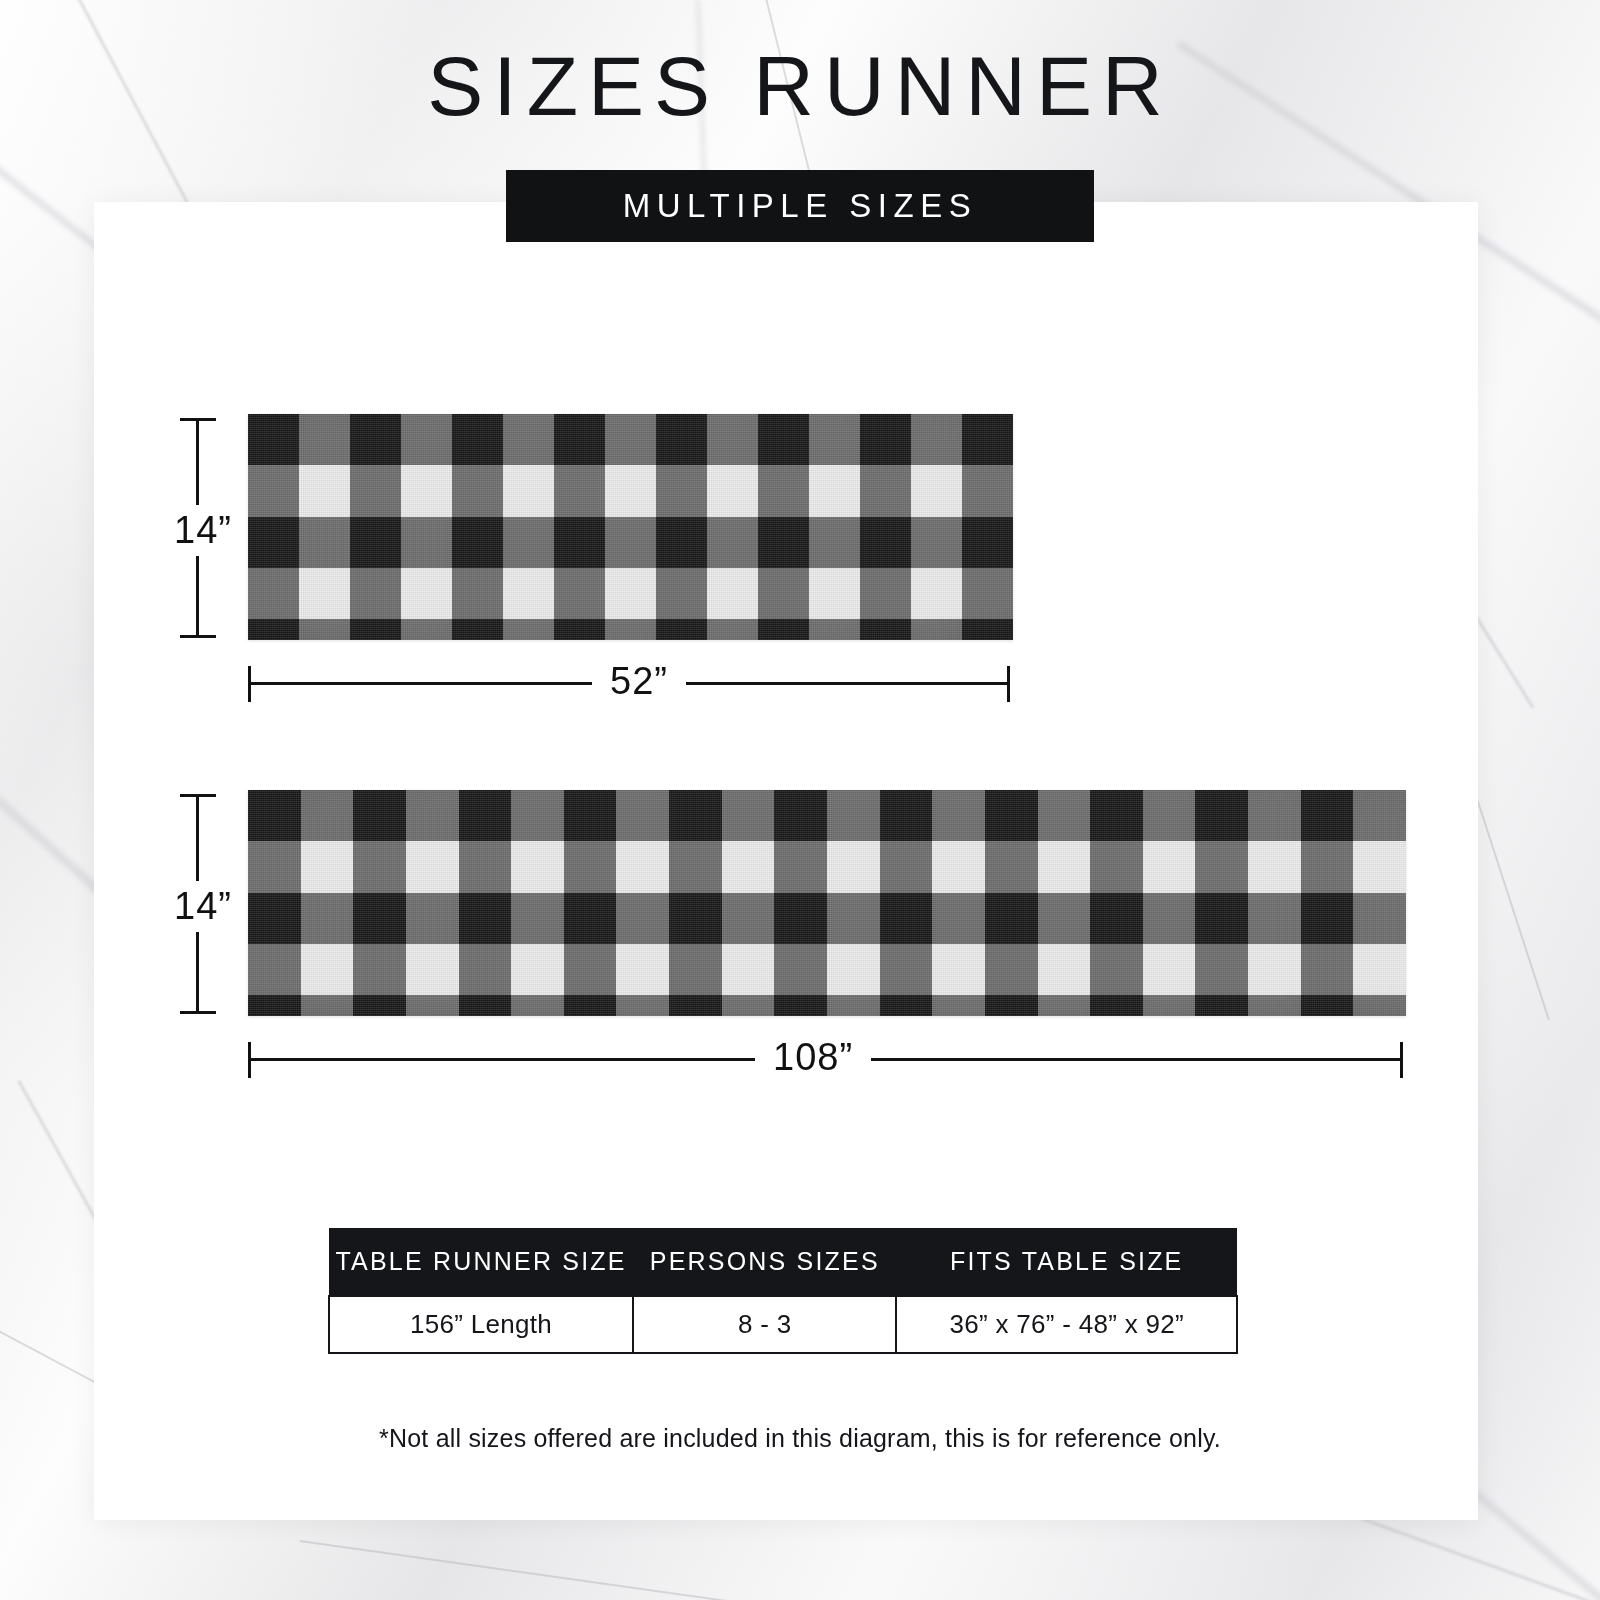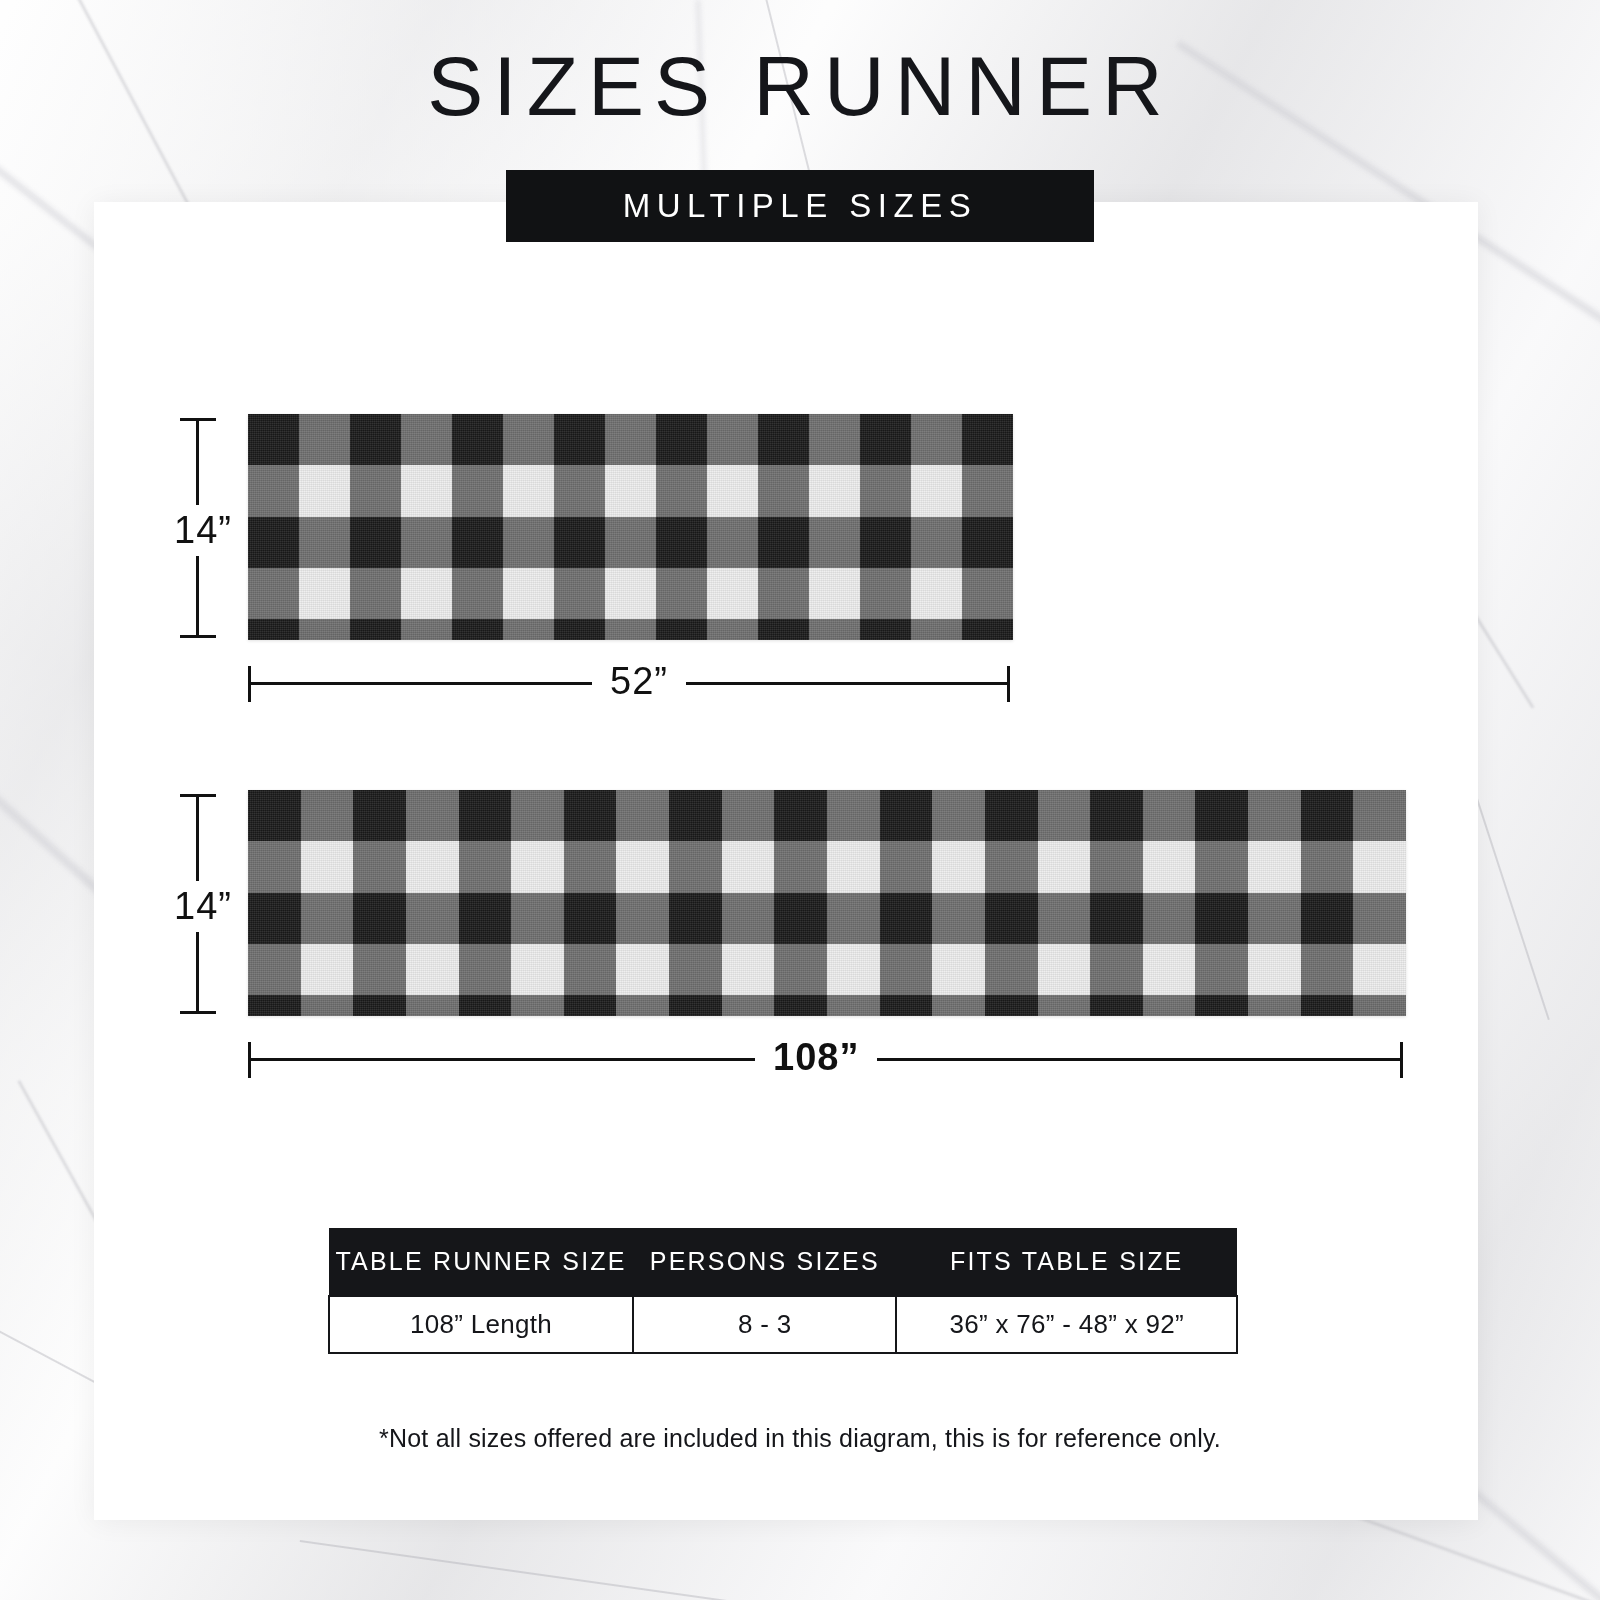--- a/index.html
+++ b/index.html
@@ -390,33 +390,33 @@
     </div>
 
   <div class="dim-cap-h" style="left:180px; top:794px; width:36px;"></div>
   <div class="dim-line-v" style="left:196px; top:794px; height:220px;"></div>
   <div class="dim-cap-h" style="left:180px; top:1011px; width:36px;"></div>
   <div class="dim-label" style="left:168px; top:881px; background:#fff; padding:4px 6px;">14”</div>
 
   <div class="dim-cap-v" style="left:248px; top:1042px; height:36px;"></div>
   <div class="dim-line-h" style="left:248px; top:1058px; width:1155px;"></div>
   <div class="dim-cap-v" style="left:1400px; top:1042px; height:36px;"></div>
-  <div class="dim-label" style="left:755px; top:1036px; background:#fff; padding:0 18px;font-weight:bold;">108”</div>
+  <div class="dim-label" style="left:755px; top:1036px; background:#fff; padding:0 18px;">108”</div>
 </div>
 
 <table class="size-table">
   <thead>
     <tr>
       <th style="width:33.5%">TABLE RUNNER SIZE</th>
       <th style="width:29%">PERSONS SIZES</th>
       <th style="width:37.5%">FITS TABLE SIZE</th>
     </tr>
   </thead>
   <tbody>
     <tr>
-      <td>108” Length</td>
+      <td>156” Length</td>
       <td>8 - 3</td>
       <td>36” x 76” - 48” x 92”</td>
     </tr>
   </tbody>
 </table>
 
 <div class="footnote">*Not all sizes offered are included in this diagram, this is for reference only.</div>
 
 </body></html>

